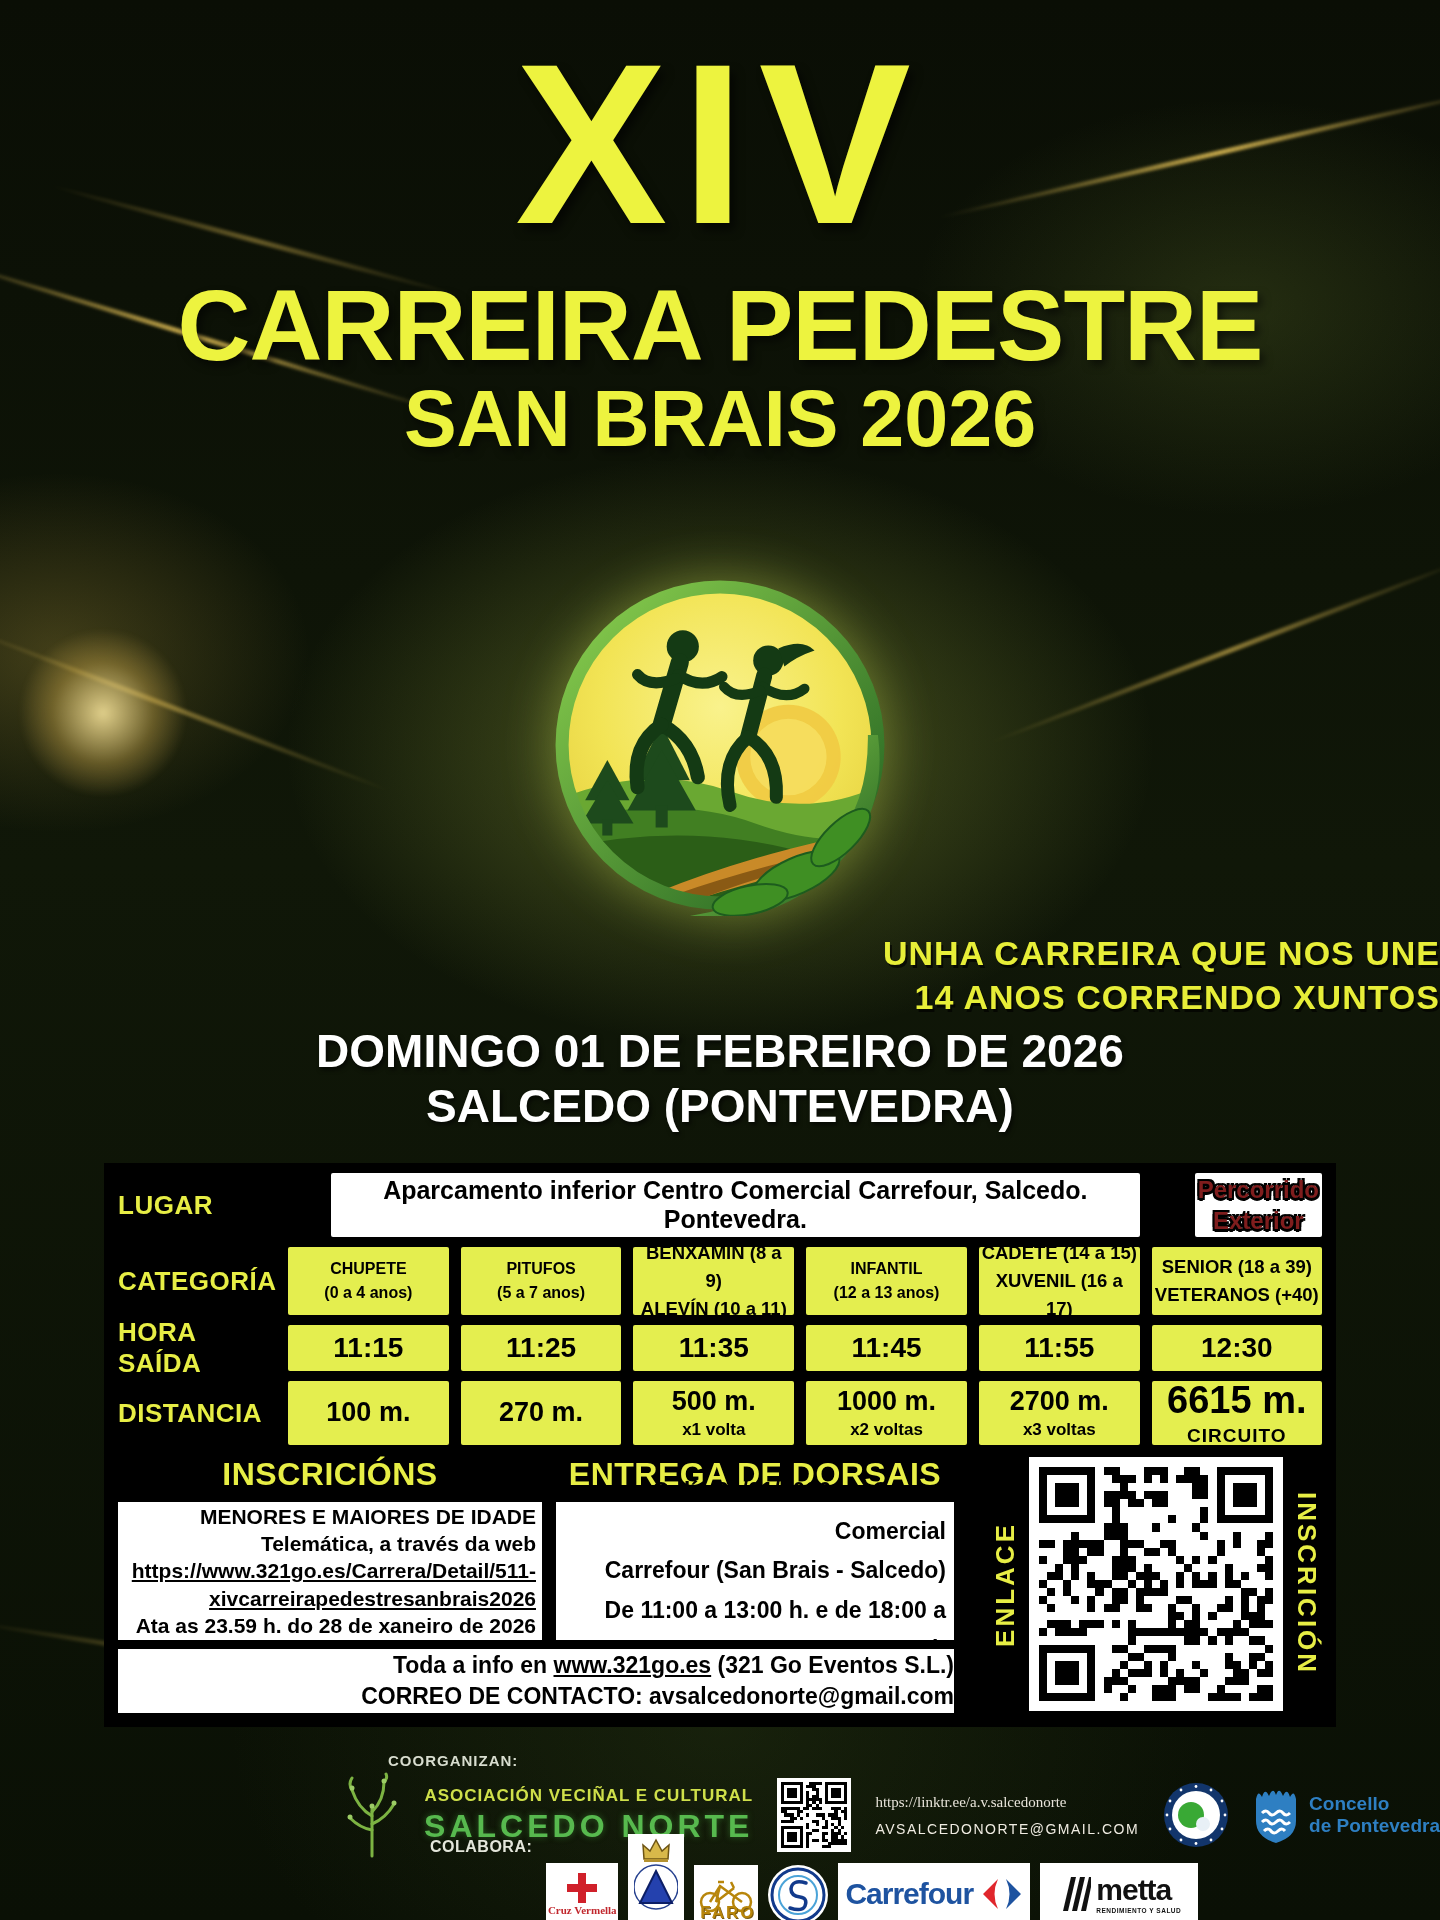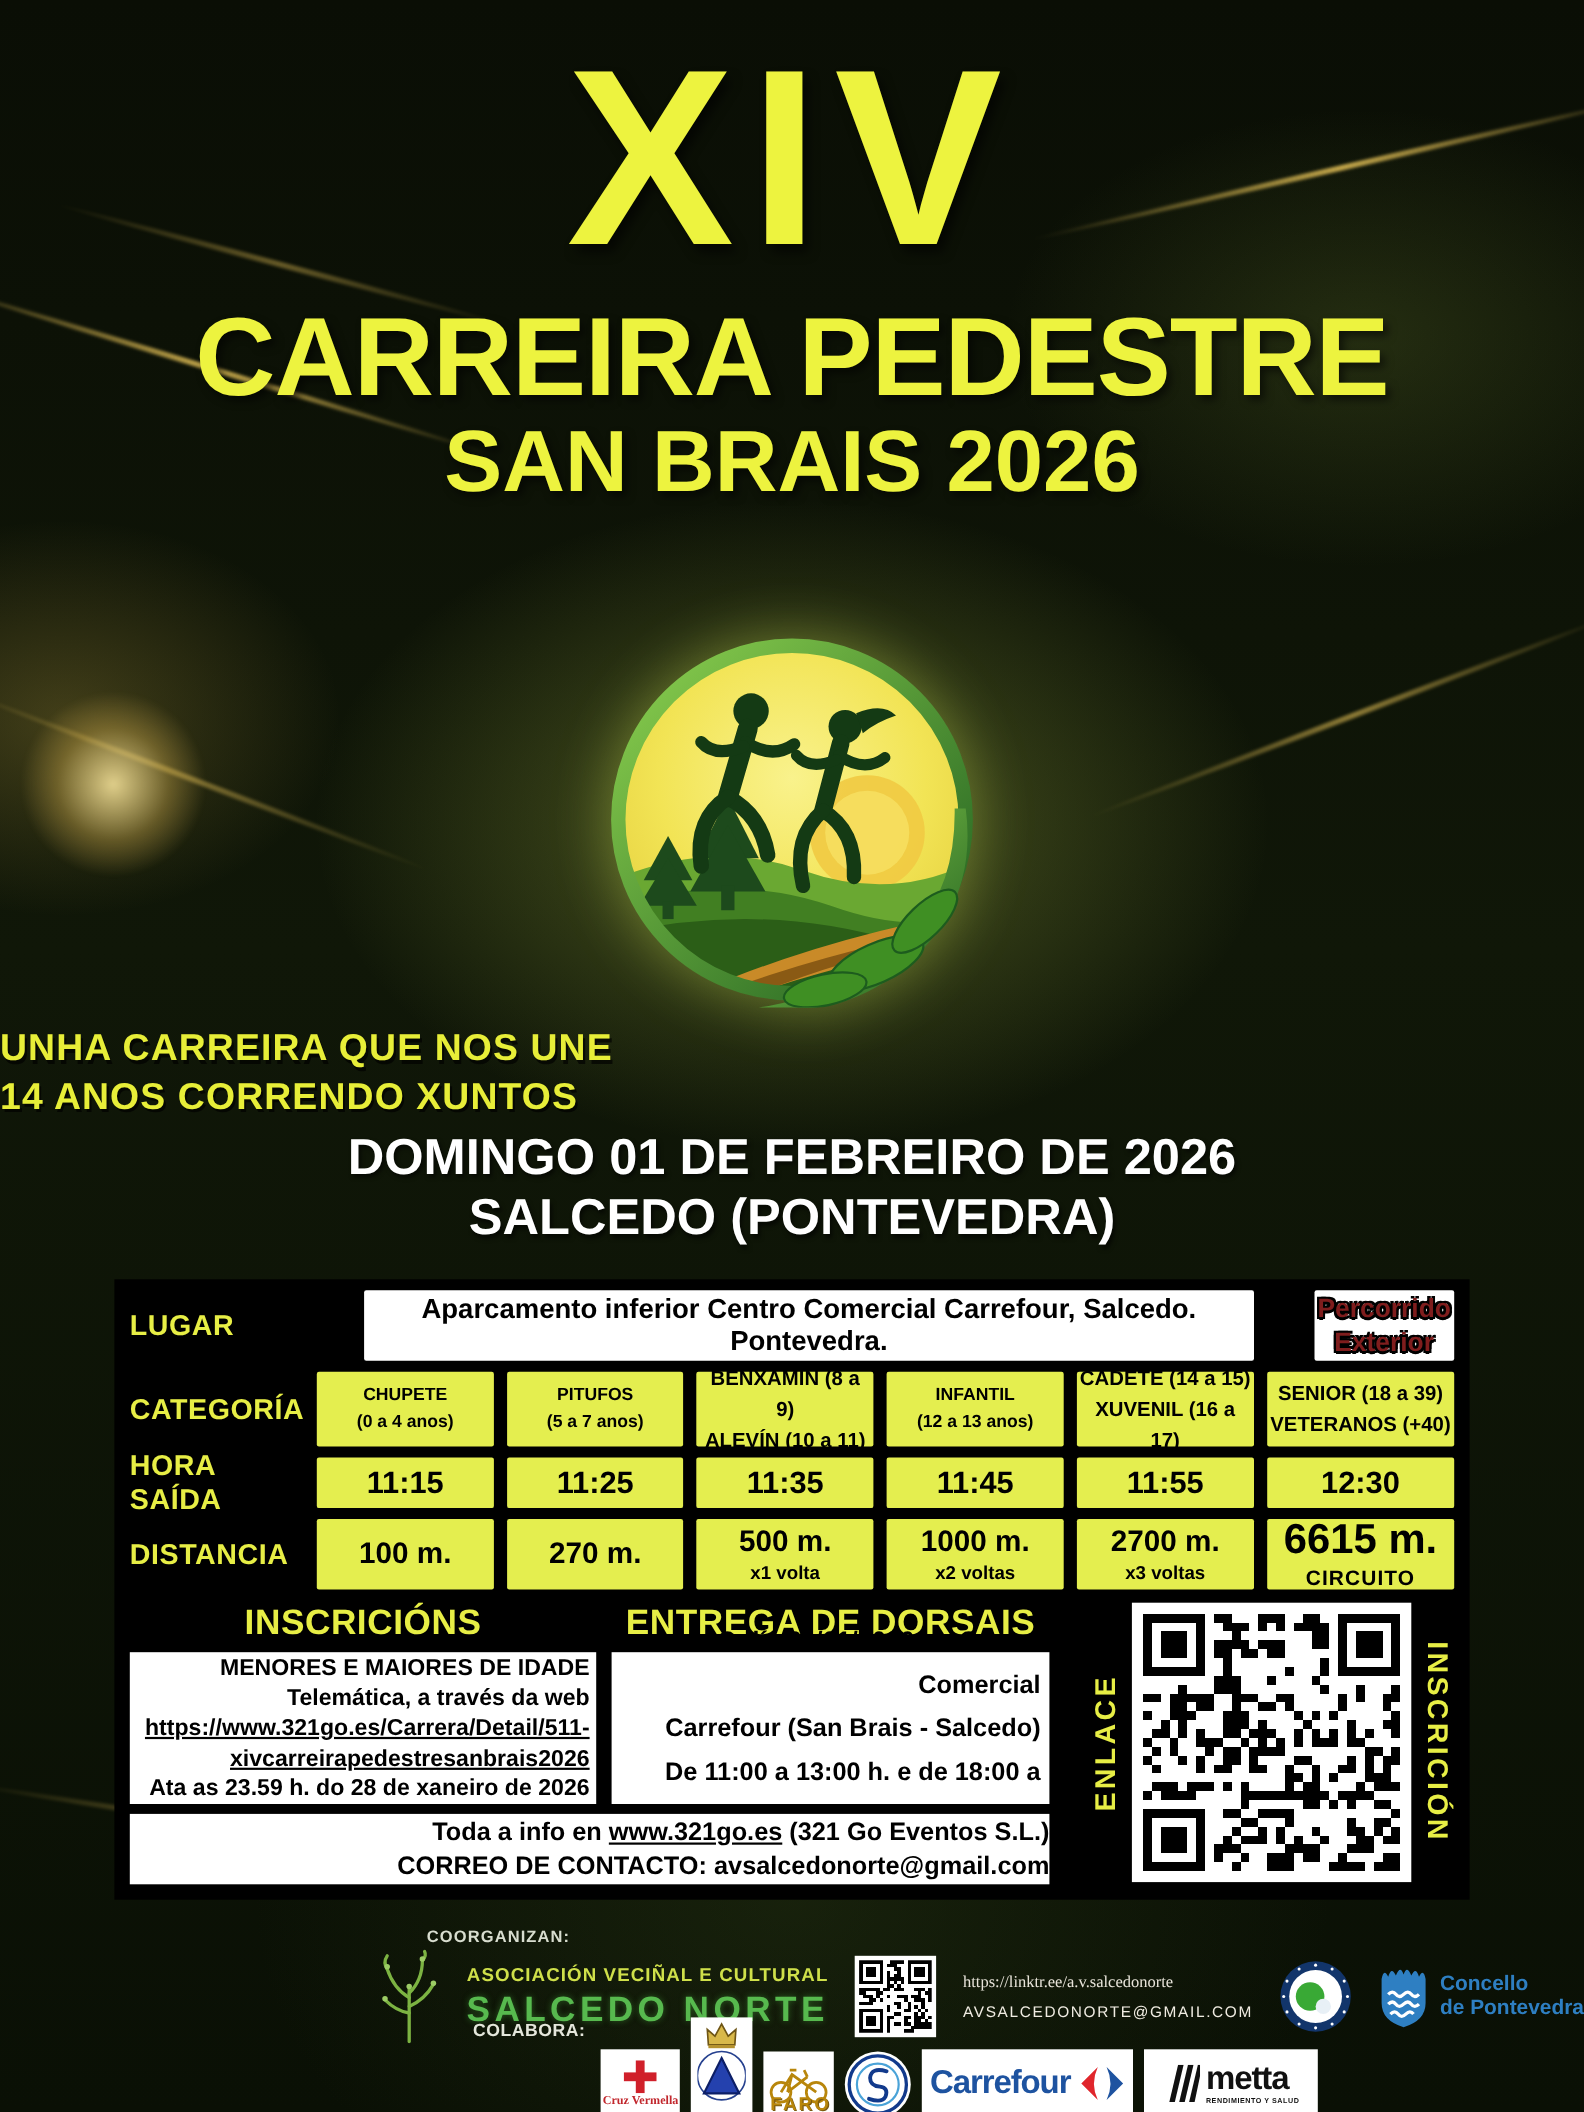--- a/index.html
+++ b/index.html
@@ -28,21 +28,21 @@
   .title-numeral{font-size:228px;font-weight:700;line-height:1.02;letter-spacing:14px;
     text-shadow:5px 7px 10px rgba(0,0,0,.6);}
   .title-line1{font-size:101px;font-weight:700;letter-spacing:-1px;line-height:1.0;margin-top:14px;
     text-shadow:4px 5px 8px rgba(0,0,0,.55);}
   .title-line2{font-size:79px;font-weight:700;line-height:1.05;margin-top:2px;
     text-shadow:4px 5px 8px rgba(0,0,0,.55);}
 
   .logo{position:absolute;top:574px;left:50%;transform:translateX(-50%);width:342px;height:342px;
     filter:drop-shadow(0 0 26px rgba(190,210,80,.45));}
 
-  .tagline{position:absolute;top:932px;width:100%;text-align:left;color:#e7ee38;
+  .tagline{position:absolute;top:932px;width:100%;text-align:right;color:#e7ee38;
     font-size:34px;font-weight:700;line-height:1.28;letter-spacing:1px;
     text-shadow:2px 3px 0 rgba(0,0,0,.65);}
   .date-place{position:absolute;top:1024px;width:100%;text-align:center;color:#ffffff;
     font-size:46px;font-weight:700;line-height:1.2;text-shadow:2px 3px 4px rgba(0,0,0,.6);}
 
   .panel{position:absolute;top:1163px;left:104px;width:1232px;background:#000;
     box-sizing:border-box;padding:10px 14px 14px;}
   .tbl{display:grid;grid-template-columns:158px repeat(5,1fr) 1.06fr;
     grid-template-rows:64px 68px 46px 64px;column-gap:12px;row-gap:10px;}
   .rlabel{color:#e7ee45;font-weight:700;font-size:26px;display:flex;align-items:center;letter-spacing:.5px;}

